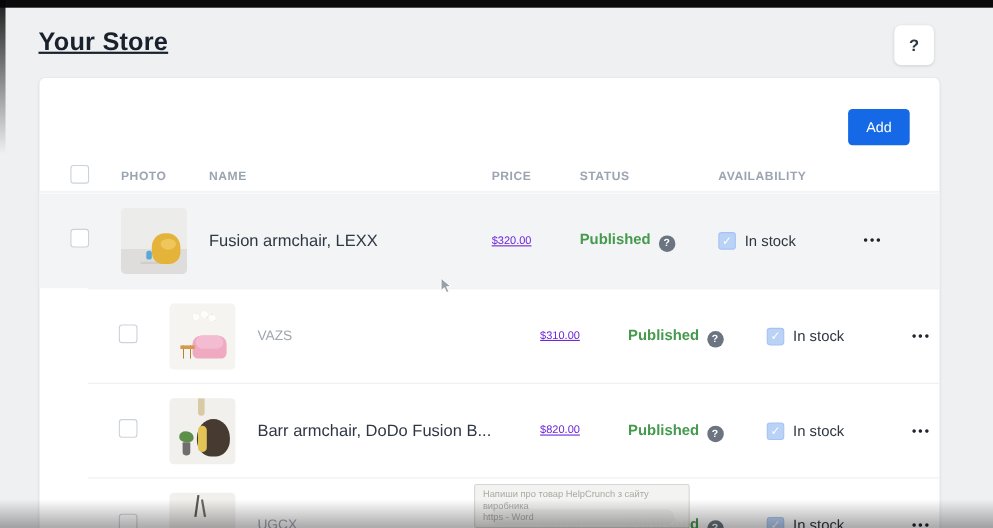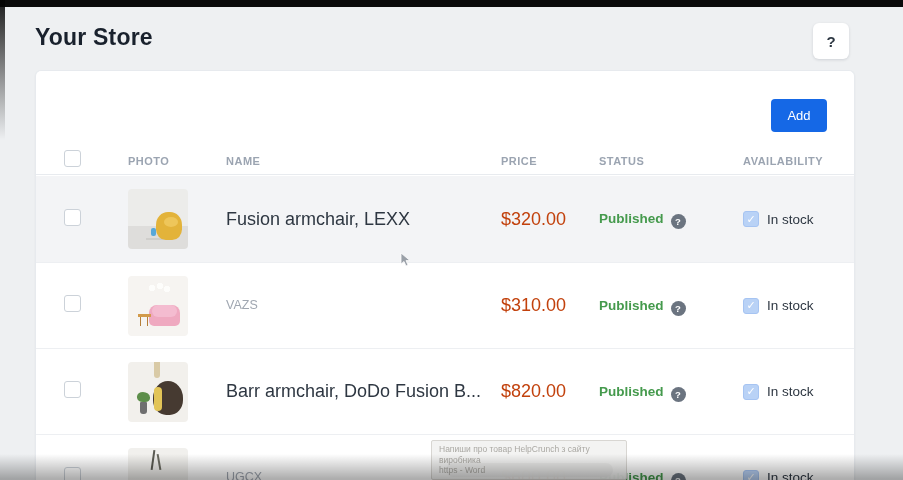--- a/index.html
+++ b/index.html
@@ -10,50 +10,50 @@
     background:#eef0f2;
   }
   
   .top-bar { position:absolute; top:0; left:0; width:903px; height:7px; background:#0b0b0b; z-index:40; }
   .left-edge { position:absolute; top:0; left:0; width:5px; height:140px;
     background:linear-gradient(to bottom, rgba(5,5,5,.9), rgba(5,5,5,0)); z-index:40; }
   .bottom-vignette { position:absolute; left:0; bottom:0; width:903px; height:26px; pointer-events:none;
     background:linear-gradient(to bottom, rgba(0,0,0,0) 0%, rgba(0,0,0,.32) 95%); z-index:60; }
 
   
-  .page-title { position:absolute; left:35px; top:24px; font-size:23px; font-weight:700; color:#19212d; letter-spacing:.2px; }
+  .page-title { position:absolute; left:35px; top:24px; font-size:23px; font-weight:700; color:#19212d; letter-spacing:.2px;text-decoration:underline; }
   .help-btn { position:absolute; left:813px; top:23px; width:36px; height:36px; background:#fff;
     border-radius:6px; box-shadow:0 1px 3px rgba(20,30,50,.14); display:flex; align-items:center; justify-content:center;
     font-size:15px; font-weight:700; color:#2d3742; cursor:pointer; }
 
   
   .card { position:absolute; left:35px; top:70px; width:820px; height:410px; background:#fff;
     border:1px solid #e7eaee; border-bottom:none; border-radius:6px 6px 0 0;
     box-shadow:0 1px 2px rgba(20,30,50,.05); overflow:hidden; }
   .card-title { position:absolute; left:22px; top:30px; font-size:17px; font-weight:500; color:#222b36; }
   .add-btn { position:absolute; right:27px; top:28px; width:56px; height:33px; background:#1568e6; color:#fff;
     border:none; border-radius:4px; font-size:13px; font-weight:500; font-family:inherit; cursor:pointer; }
 
   
-  .grid { display:grid; grid-template-columns:46px 80px 257px 80px 126px 130px 1fr; align-items:center; padding-left:28px;gap:18px; }
+  .grid { display:grid; grid-template-columns:46px 80px 257px 80px 126px 130px 1fr; align-items:center; padding-left:28px; }
   .thead { position:absolute; left:0; top:76px; width:100%; height:28px; border-bottom:1px solid #e8ebef; }
   .th { font-size:11px; font-weight:700; color:#9ba4b1; letter-spacing:.5px; }
   .rows { position:absolute; left:0; top:105px; width:100%; }
   .row { height:86px; }
-  .row + .row { border-top:1px solid #edeff2; }
+  .row + .row { border-top:1px solid #edeff2;margin-left:44px; }
   .row.hovered { background:#f3f4f6; }
 
   .checkbox { display:inline-block; width:17px; height:17px; background:#fff; border:1.5px solid #ccd2d9; border-radius:3px; cursor:pointer; }
 
   .thumb { width:60px; height:60px; border-radius:4px; overflow:hidden; position:relative; }
   .thumb span { position:absolute; display:block; }
 
   .sku { font-size:12.5px; color:#a0a7b1; line-height:17px; }
-  .pname { font-size:18px; color:#2e3742; line-height:19px; }
-  .price { font-size:18px; color:#c2410c; }
+  .pname { font-size:15px; color:#2e3742; line-height:19px; }
+  .price { font-size:10px; color:#6d28d9;text-decoration:underline; }
   .pub { font-size:13.5px; font-weight:700; color:#459a4d; }
   .badge { display:inline-flex; width:15px; height:15px; margin-left:7px; background:#6b7480; color:#fff; border-radius:50%;
     font-size:9.5px; font-weight:700; align-items:center; justify-content:center; vertical-align:-2px; }
   .stockbox { display:inline-flex; width:16px; height:16px; background:#b9d2f6; border:1px solid #a6c4f2; border-radius:3px;
     margin-right:8px; color:#fff; font-size:11px; font-weight:700; align-items:center; justify-content:center; vertical-align:-3px; cursor:pointer; }
   .stocktxt { font-size:13.5px; color:#2e3742; }
   .avail-cell { display:flex; align-items:center; }
   .more { font-size:11px; font-weight:700; color:#20242b; letter-spacing:2px; cursor:pointer; padding-left:2px; }
 
   

